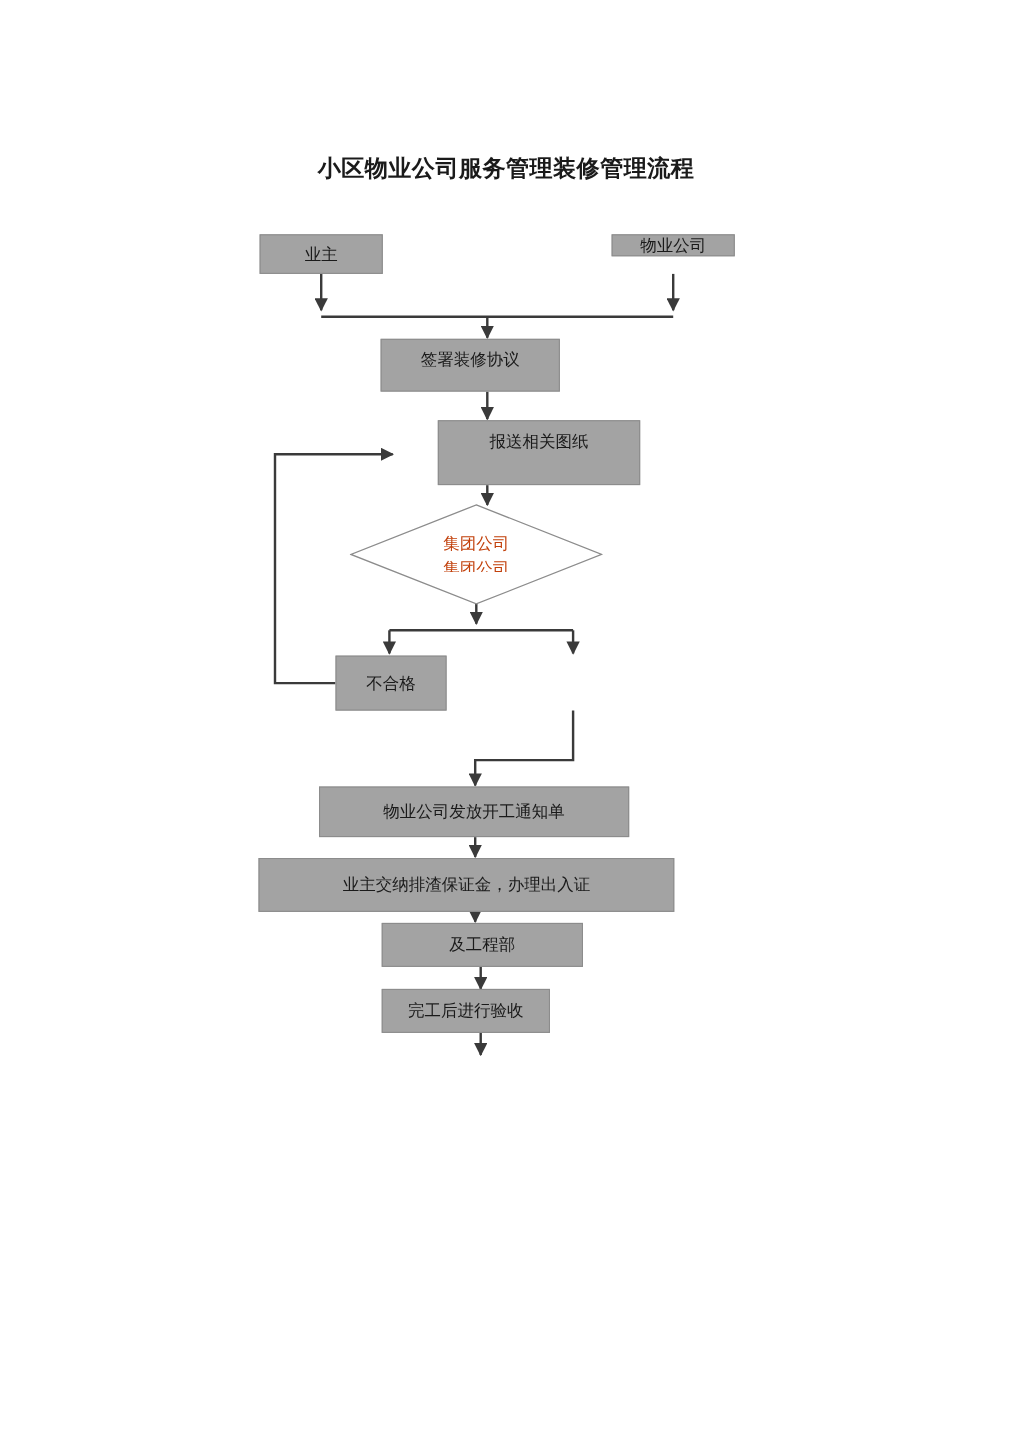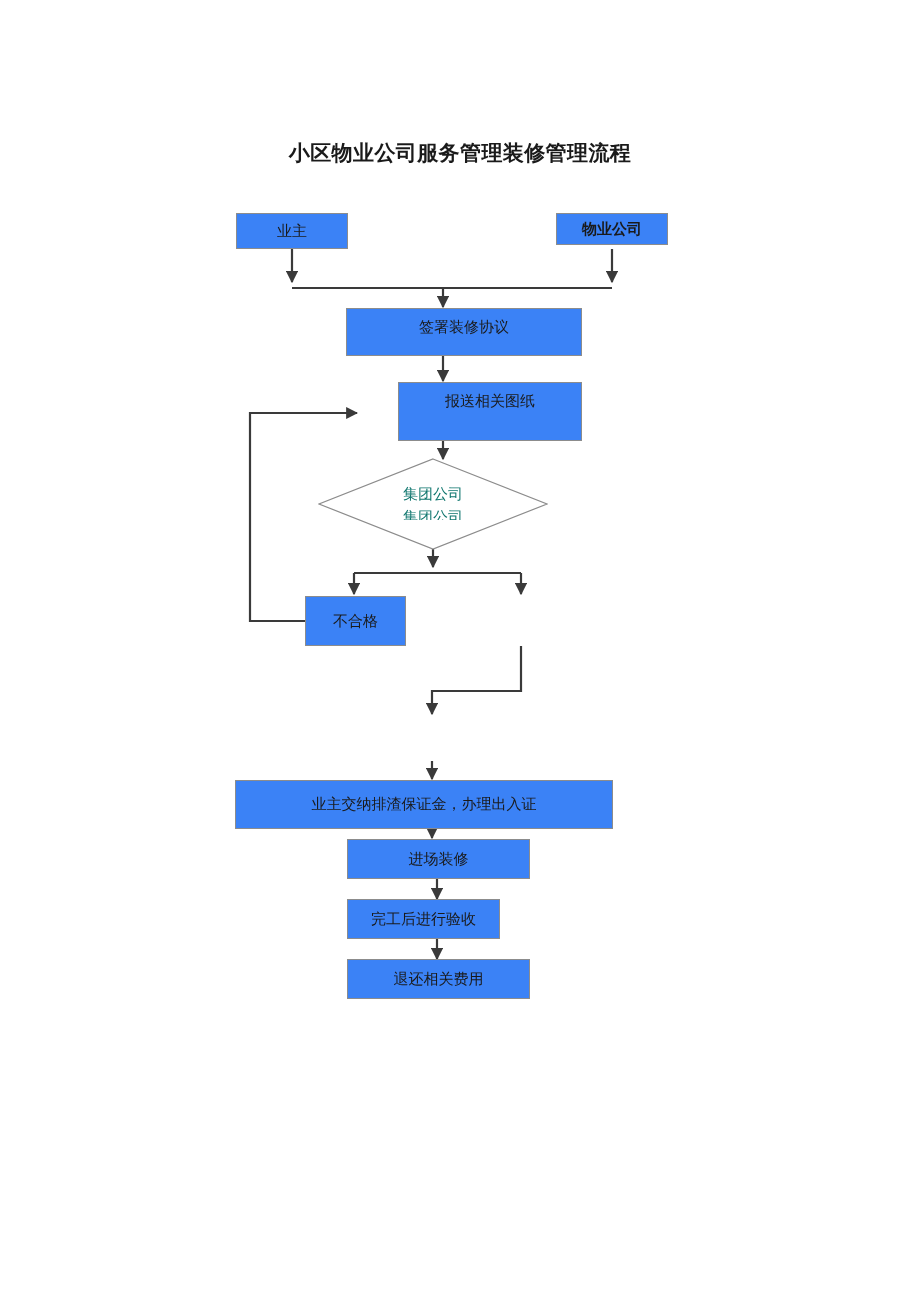--- a/index.html
+++ b/index.html
@@ -26,21 +26,21 @@
     font-size: 21px;
     font-weight: bold;
     color: #1a1a1a;
     letter-spacing: 0.4px;
     font-family: "Liberation Sans", "DejaVu Sans", sans-serif;
   }
   .node {
     position: absolute;
     box-sizing: border-box;
     border: 1px solid #8c8c8c;
-    background: #3b82f6;
+    background: #a3a3a3;
     color: #1a1a1a;
     font-size: 15px;
     text-align: center;
     font-family: "Liberation Sans", "DejaVu Sans", sans-serif;
     white-space: nowrap;
   }
   .node > .node-label {
     display: block;
     width: 100%;
     text-align: center;
@@ -55,21 +55,21 @@
   .diamond-wrap {
     position: absolute;
   }
   .diamond-wrap svg { display: block; }
   .diamond-text {
     position: absolute;
     left: 0;
     width: 100%;
     text-align: center;
     font-size: 15px;
-    color: #0f766e;
+    color: #c2410c;
     font-family: "Liberation Sans", "DejaVu Sans", sans-serif;
     white-space: nowrap;
   }
   .diamond-text.line1 { top: 27px; }
   .diamond-text.line2 {
     top: 50px;
     height: 12px;
     overflow: hidden;
   }
   #edges {
@@ -124,55 +124,55 @@
       <path d="M 437 879 L 437 899" marker-end="url(#arrow)"></path>
 
       <path d="M 437 939 L 437 959" marker-end="url(#arrow)"></path>
     </g>
   </svg>
 
   <div class="node mid-text" style="left:236px; top:213px; width:112px; height:36px;">
     <span class="node-label">业主</span>
   </div>
 
-  <div class="node mid-text" style="left:556px; top:213px; width:112px; height:32px;font-weight:bold;">
+  <div class="node mid-text" style="left:556px; top:213px; width:112px; height:20px;">
     <span class="node-label">物业公司</span>
   </div>
 
-  <div class="node top-text" style="left:346px; top:308px; width:236px; height:48px;">
+  <div class="node top-text" style="left:346px; top:308px; width:163px; height:48px;">
     <span class="node-label">签署装修协议</span>
   </div>
 
   <div class="node top-text" style="left:358px; top:382px; width:184px; height:59px;margin-left:40px;">
     <span class="node-label">报送相关图纸</span>
   </div>
 
   <div class="diamond-wrap" style="left:318px; top:458px; width:230px; height:92px;">
     <svg width="230" height="92">
       <polygon points="115,1 229,46 115,91 1,46" fill="#ffffff" stroke="#8c8c8c" stroke-width="1.2"></polygon>
     </svg>
     <span class="diamond-text line1">集团公司</span>
     <span class="diamond-text line2">集团公司</span>
   </div>
 
   <div class="node mid-text" style="left:305px; top:596px; width:101px; height:50px;">
     <span class="node-label">不合格</span>
   </div>
 
 
+  <div class="node mid-text" style="left:290px; top:715px; width:282px; height:46px;">
+    <span class="node-label">物业公司发放开工通知单</span>
+  </div>
 
   <div class="node mid-text" style="left:235px; top:780px; width:378px; height:49px;">
     <span class="node-label">业主交纳排渣保证金，办理出入证</span>
   </div>
 
   <div class="node mid-text" style="left:347px; top:839px; width:183px; height:40px;">
-    <span class="node-label">进场装修</span>
+    <span class="node-label">及工程部</span>
   </div>
 
   <div class="node mid-text" style="left:347px; top:899px; width:153px; height:40px;">
     <span class="node-label">完工后进行验收</span>
   </div>
 
-  <div class="node mid-text" style="left:347px; top:959px; width:183px; height:40px;">
-    <span class="node-label">退还相关费用</span>
-  </div>
 
 </div>
 
 </body></html>

